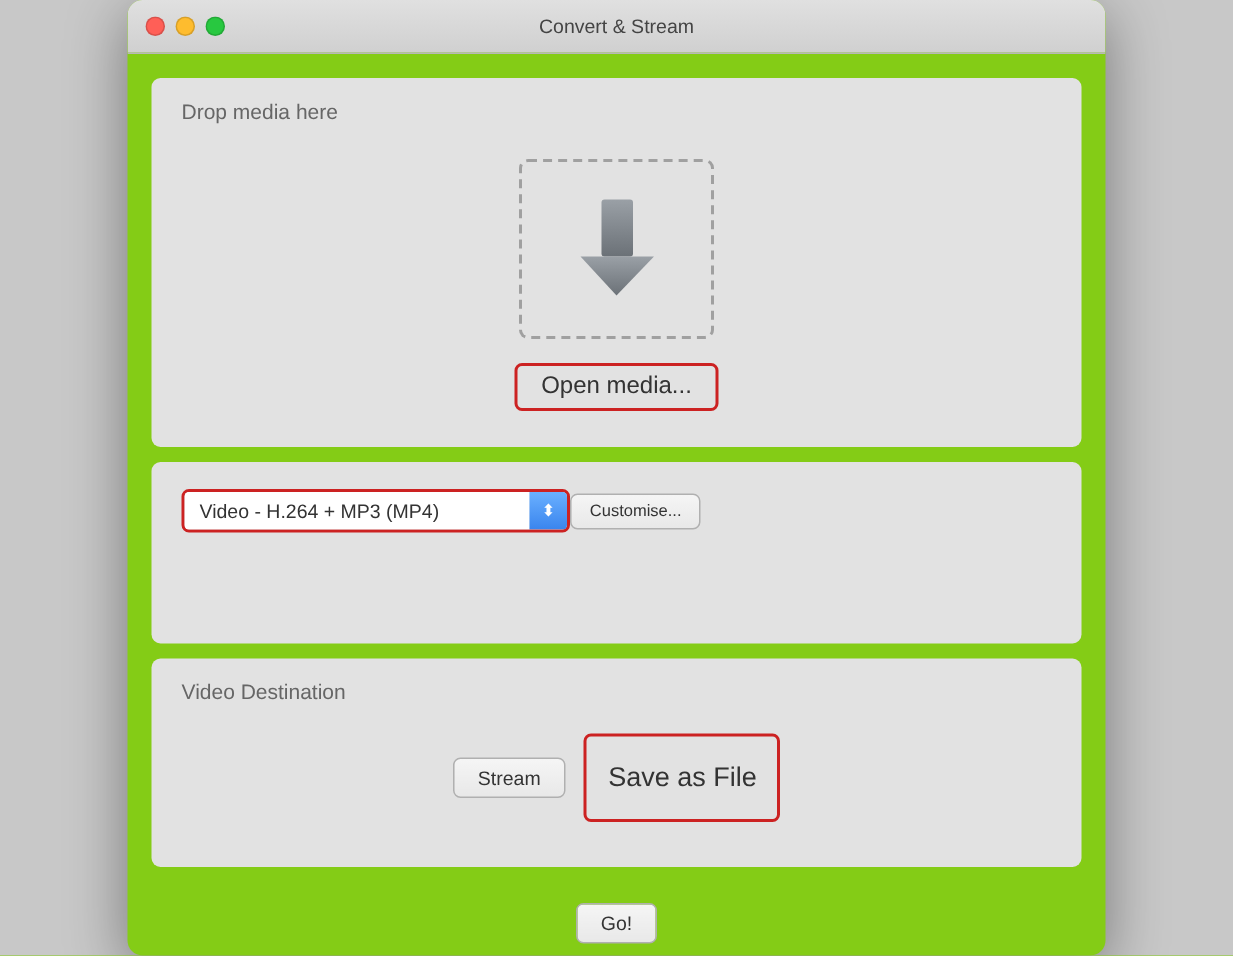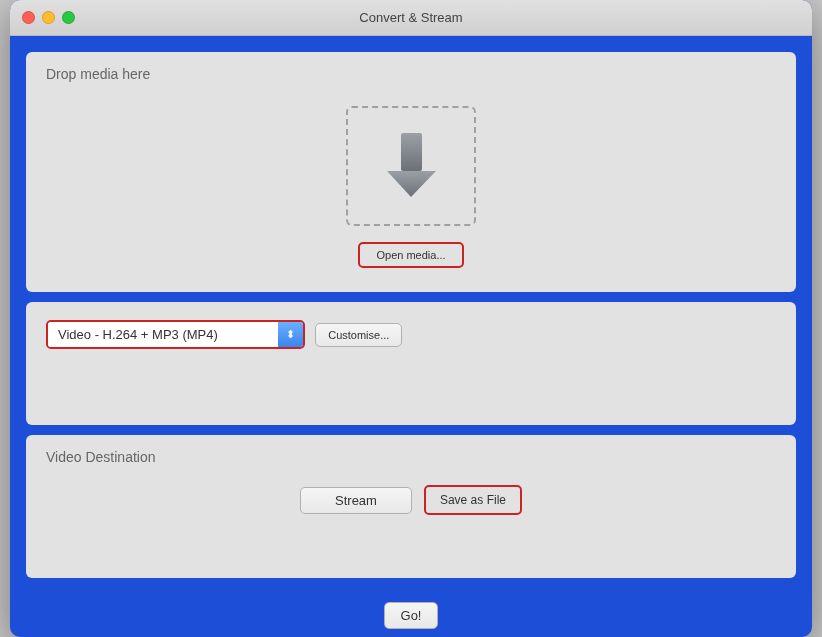--- a/index.html
+++ b/index.html
@@ -7,23 +7,23 @@
     body {
       background: #c8c8c8;
       font-family: -apple-system, BlinkMacSystemFont, "Helvetica Neue", Arial, sans-serif;
       display: flex;
       justify-content: center;
       align-items: center;
       min-height: 100vh;
     }
 
     .window {
-      width: 802px;
+      width: 652px;
       height: 637px;
-      background: #1d4ed8;
+      background: #84cc16;
       border-radius: 10px;
       box-shadow: 0 10px 40px rgba(0,0,0,0.4);
       overflow: hidden;
       display: flex;
       flex-direction: column;
     }
 
     .titlebar {
       background: linear-gradient(to bottom, #e0e0e0, #d0d0d0);
       height: 36px;
@@ -105,35 +105,34 @@
 
     .arrow-svg {
       width: 65px;
       height: 75px;
     }
 
     .open-media-btn {
       border: 2px solid #cc2222;
       background: transparent;
       color: #333;
-      font-size: 11px;
+      font-size: 16px;
       padding: 5px 16px;
       border-radius: 5px;
       cursor: pointer;
       outline: none;
     }
 
     .profile-section {
       flex: 1;
     }
 
     .profile-controls {
       display: flex;
       align-items: center;
-      gap: 10px;
       padding: 4px 0;
     }
 
     .profile-select-wrapper {
       border: 2px solid #cc2222;
       border-radius: 5px;
       overflow: hidden;
       display: flex;
       align-items: center;
     }
@@ -182,31 +181,31 @@
       justify-content: center;
       gap: 12px;
       padding: 6px 0;
     }
 
     .stream-btn {
       border: 1px solid #b0b0b0;
       background: linear-gradient(to bottom, #f5f5f5, #e8e8e8);
       color: #333;
       font-size: 13px;
-      padding: 5px 34px;
+      padding: 5px 16px;
       border-radius: 5px;
       cursor: pointer;
     }
 
     .save-file-btn {
       border: 2px solid #cc2222;
       background: transparent;
       color: #333;
-      font-size: 12px;
-      padding: 6px 14px;
+      font-size: 18px;
+      padding: 17px 14px;
       border-radius: 5px;
       cursor: pointer;
     }
 
     .bottom-bar {
       padding: 8px 16px;
       display: flex;
       justify-content: center;
       flex-shrink: 0;
     }

